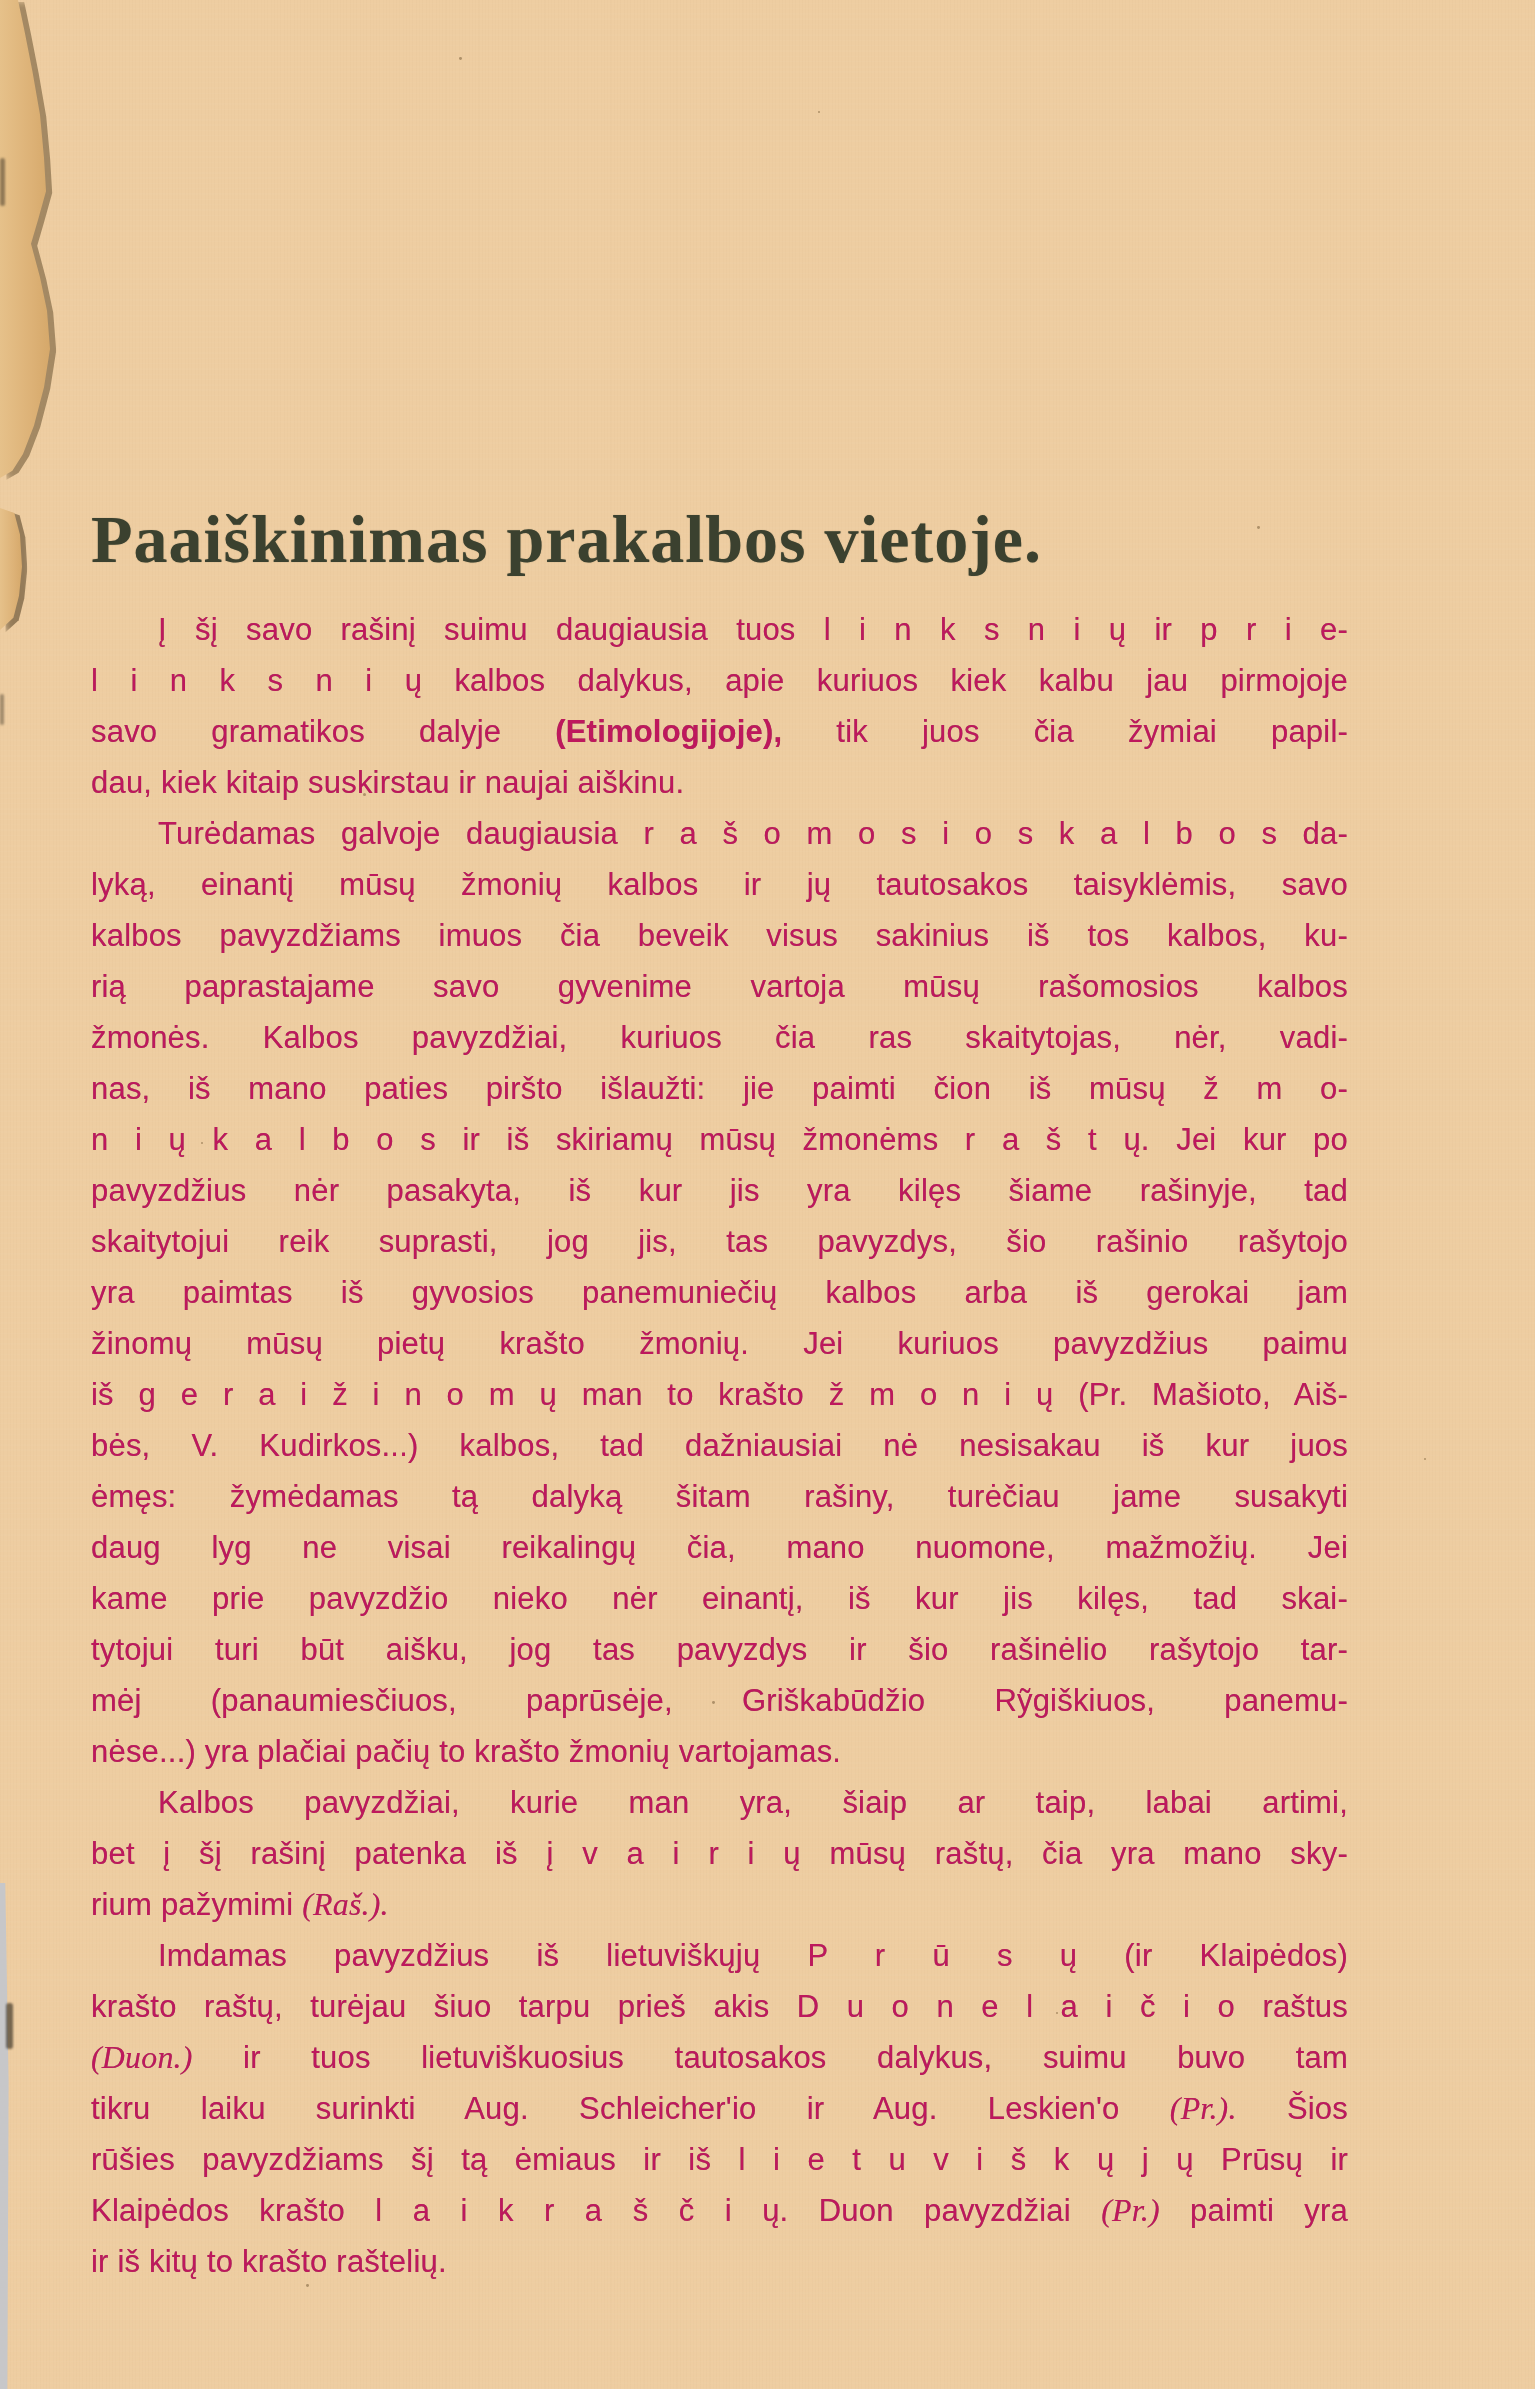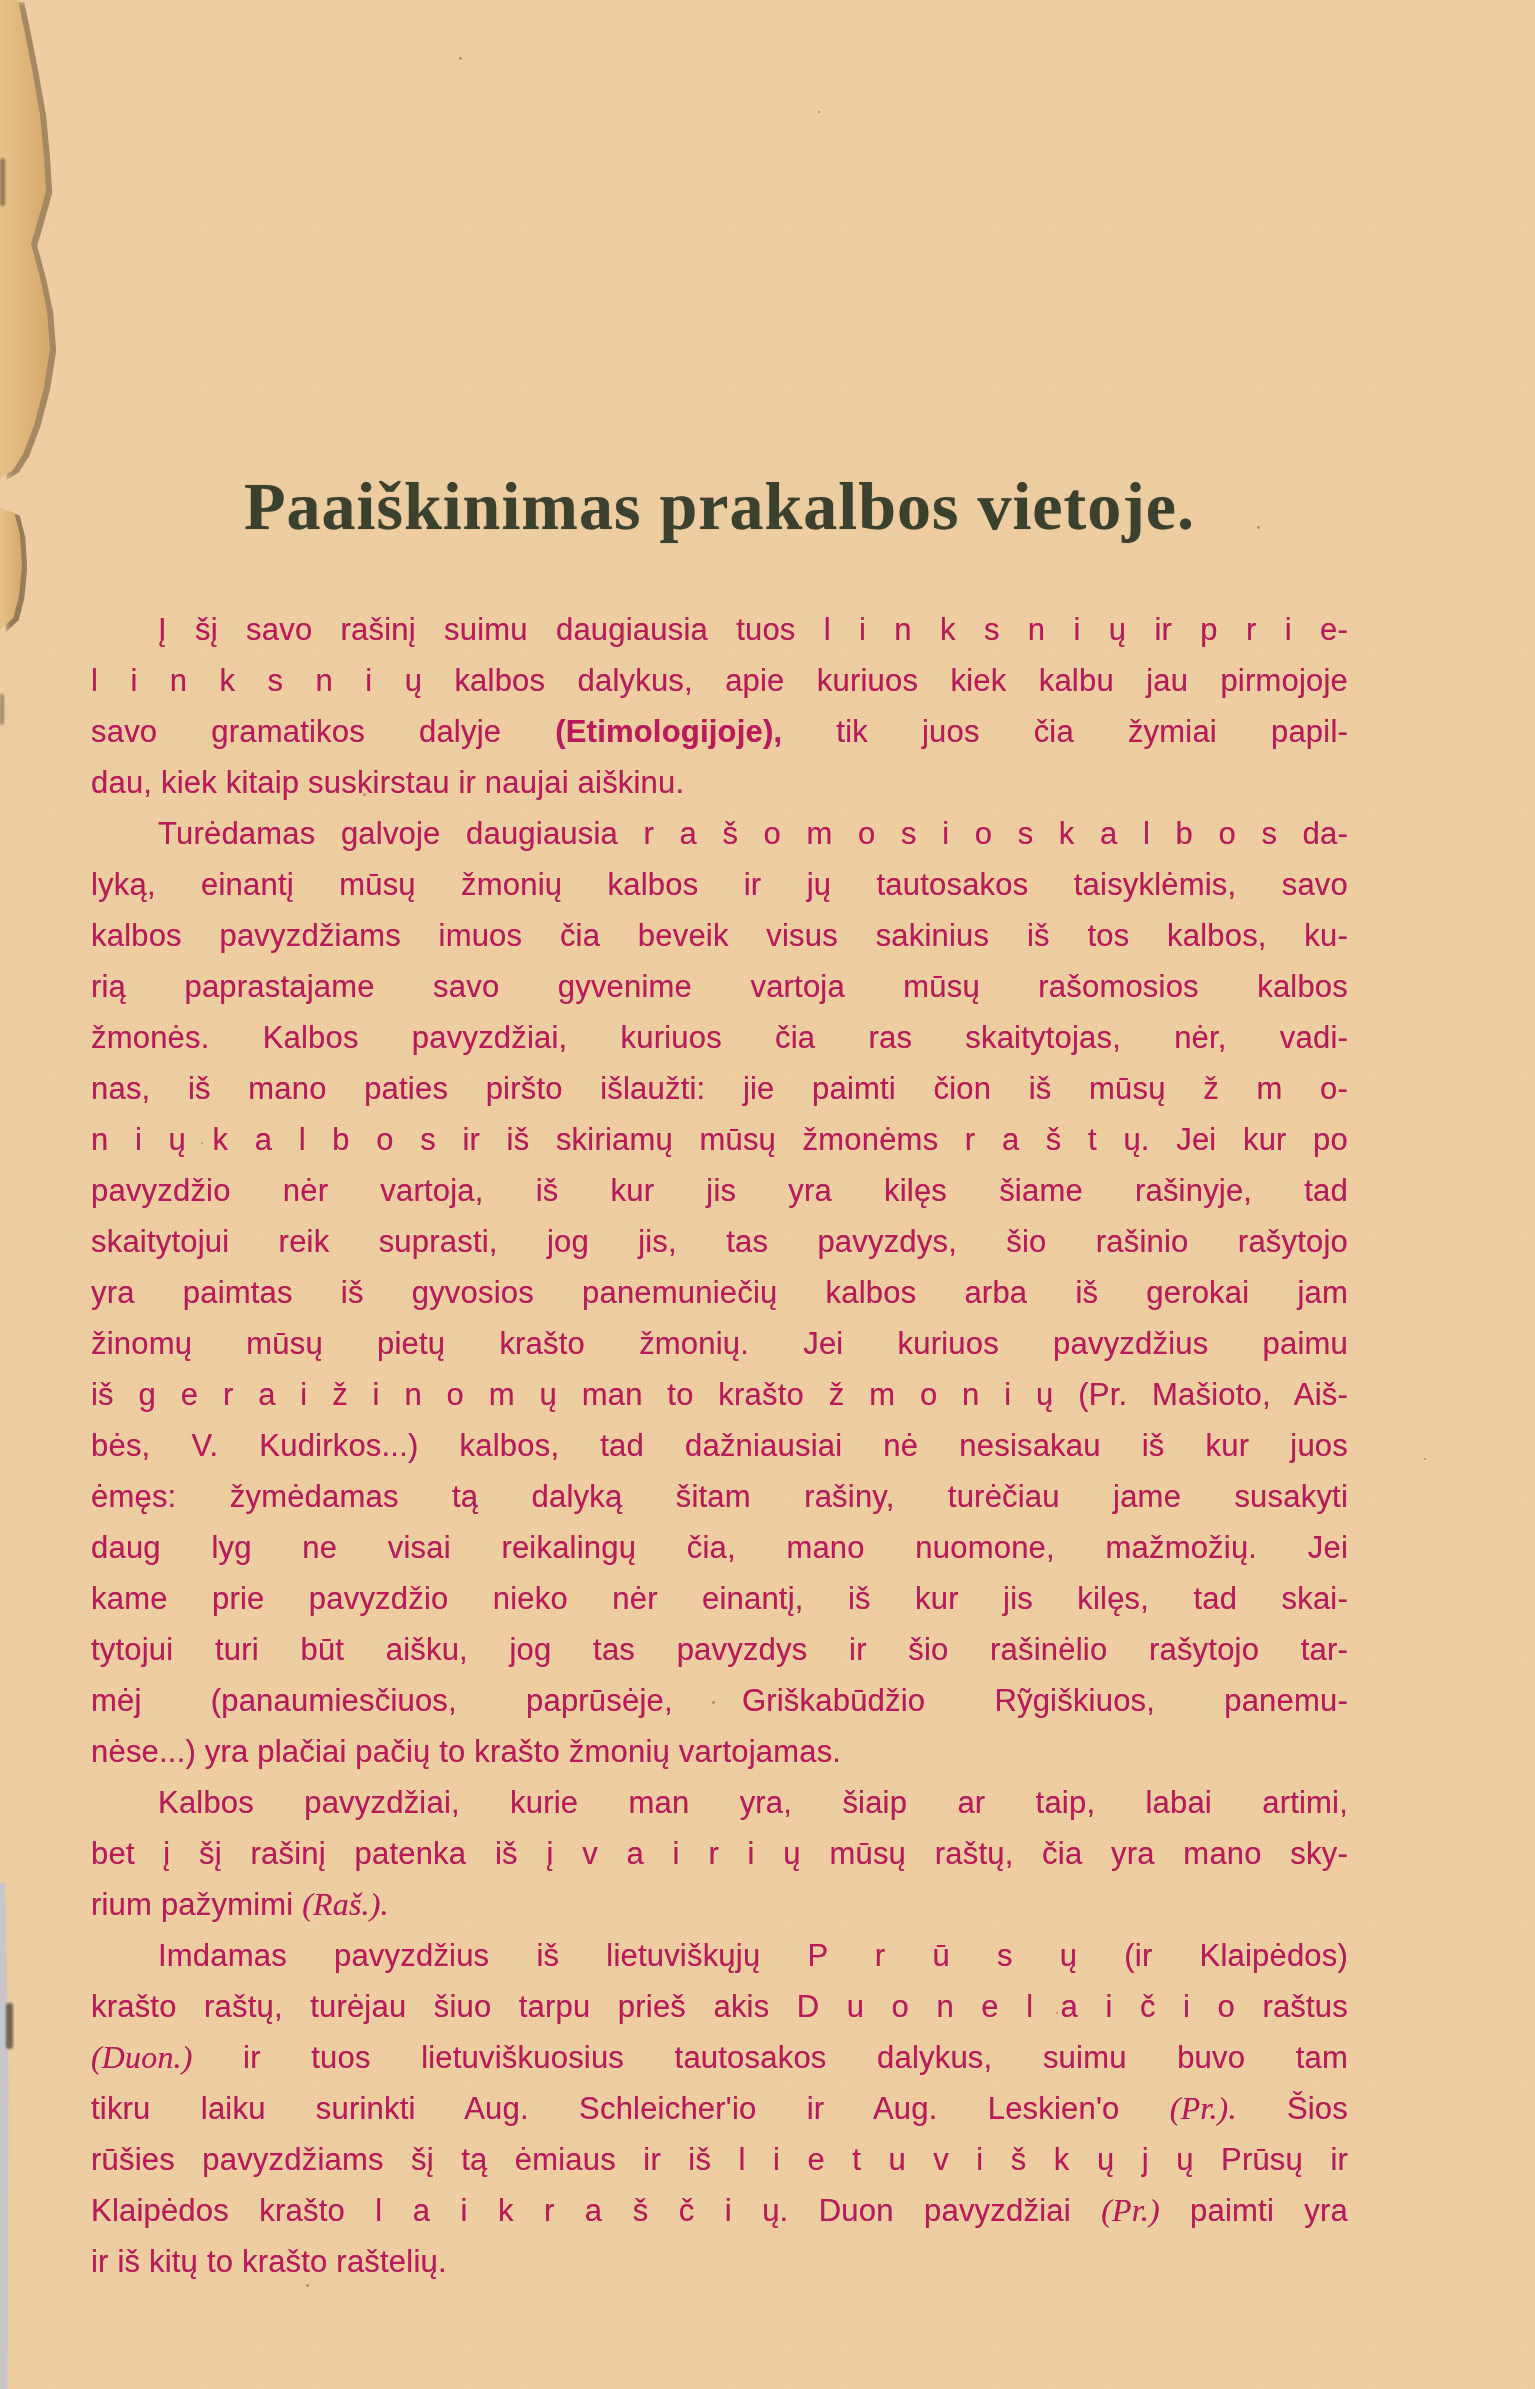--- a/index.html
+++ b/index.html
@@ -56,24 +56,24 @@
     clip-path:polygon(0 0,55% 0,90% 30%,70% 100%,0 100%);
   }
   
   .streak{position:absolute;border-radius:2.9px;filter:blur(1px);}
   .st1{left:0;top:158px;width:4.8px;height:48px;background:rgba(74,62,44,.55);}
   .st2{left:5.7px;top:2003px;width:7.2px;height:46px;background:rgba(56,48,35,.65);}
   .st3{left:0;top:694px;width:3.8px;height:31px;background:rgba(66,58,42,.45);}
   .speck{position:absolute;border-radius:50%;background:rgba(112,86,50,.5);}
   
   .title{
-    position:absolute;left:91px;top:472px;width:1257px;margin:0;
+    position:absolute;left:91px;top:505px;width:1257px;margin:0;
     font-family:"Liberation Serif","DejaVu Serif",serif;
     font-weight:700;font-size:68px;line-height:1;
-    letter-spacing:1px;text-align:center;color:#3b412f;
+    letter-spacing:1px;text-align:left;color:#3b412f;
     text-shadow:0 0 1px rgba(59,65,47,.45);
   }
   
   .text-block{
     position:absolute;left:91px;top:604px;width:1257px;
     font-size:31px;color:#be185d;
     text-shadow:0 0 0.5px rgba(56,62,47,.5);
     letter-spacing:0.2px;
   }
   .line{
@@ -122,21 +122,21 @@
       <div class="line"><span>l i n k s n i ų kalbos dalykus, apie kuriuos kiek kalbu jau pirmojoje</span></div>
       <div class="line"><span>savo gramatikos dalyje </span><span class="b">(Etimologijoje),</span><span> tik juos čia žymiai papil-</span></div>
       <div class="line last"><span>dau, kiek kitaip suskirstau ir naujai aiškinu.</span></div>
       <div class="line first"><span>Turėdamas galvoje daugiausia r a š o m o s i o s  k a l b o s da-</span></div>
       <div class="line"><span>lyką, einantį mūsų žmonių kalbos ir jų tautosakos taisyklėmis, savo</span></div>
       <div class="line"><span>kalbos pavyzdžiams imuos čia beveik visus sakinius iš tos kalbos, ku-</span></div>
       <div class="line"><span>rią paprastajame savo gyvenime vartoja mūsų rašomosios kalbos</span></div>
       <div class="line"><span>žmonės. Kalbos pavyzdžiai, kuriuos čia ras skaitytojas, nėr, vadi-</span></div>
       <div class="line"><span>nas, iš mano paties piršto išlaužti: jie paimti čion iš mūsų ž m o-</span></div>
       <div class="line"><span>n i ų  k a l b o s ir iš skiriamų mūsų žmonėms r a š t ų.  Jei kur po</span></div>
-      <div class="line"><span>pavyzdžio nėr vartoja, iš kur jis yra kilęs šiame rašinyje, tad</span></div>
+      <div class="line"><span>pavyzdžius nėr pasakyta, iš kur jis yra kilęs šiame rašinyje, tad</span></div>
       <div class="line"><span>skaitytojui reik suprasti, jog jis, tas pavyzdys, šio rašinio rašytojo</span></div>
       <div class="line"><span>yra paimtas iš gyvosios panemuniečių kalbos arba iš gerokai jam</span></div>
       <div class="line"><span>žinomų mūsų pietų krašto žmonių. Jei kuriuos pavyzdžius paimu</span></div>
       <div class="line"><span>iš g e r a i  ž i n o m ų  man to krašto ž m o n i ų (Pr. Mašioto, Aiš-</span></div>
       <div class="line"><span>bės, V. Kudirkos...) kalbos, tad dažniausiai nė nesisakau iš kur juos</span></div>
       <div class="line"><span>ėmęs: žymėdamas tą dalyką šitam rašiny, turėčiau jame susakyti</span></div>
       <div class="line"><span>daug lyg ne visai reikalingų čia, mano nuomone, mažmožių. Jei</span></div>
       <div class="line"><span>kame prie pavyzdžio nieko nėr einantį, iš kur jis kilęs, tad skai-</span></div>
       <div class="line"><span>tytojui turi būt aišku, jog tas pavyzdys ir šio rašinėlio rašytojo tar-</span></div>
       <div class="line"><span>mėj (panaumiesčiuos, paprūsėje, Griškabūdžio Rỹgiškiuos, panemu-</span></div>

